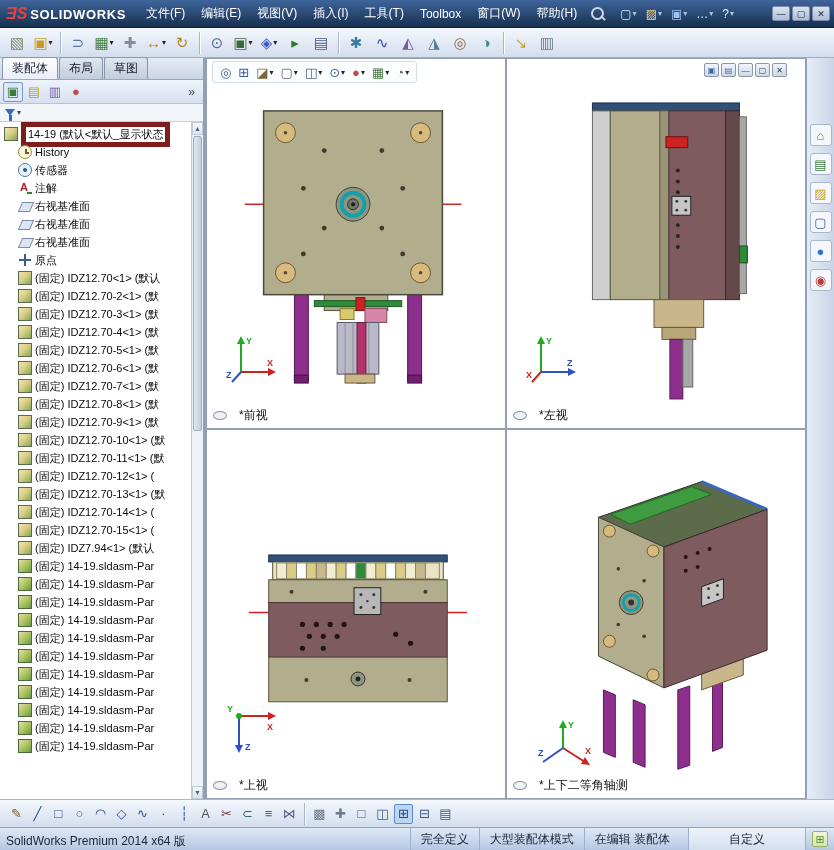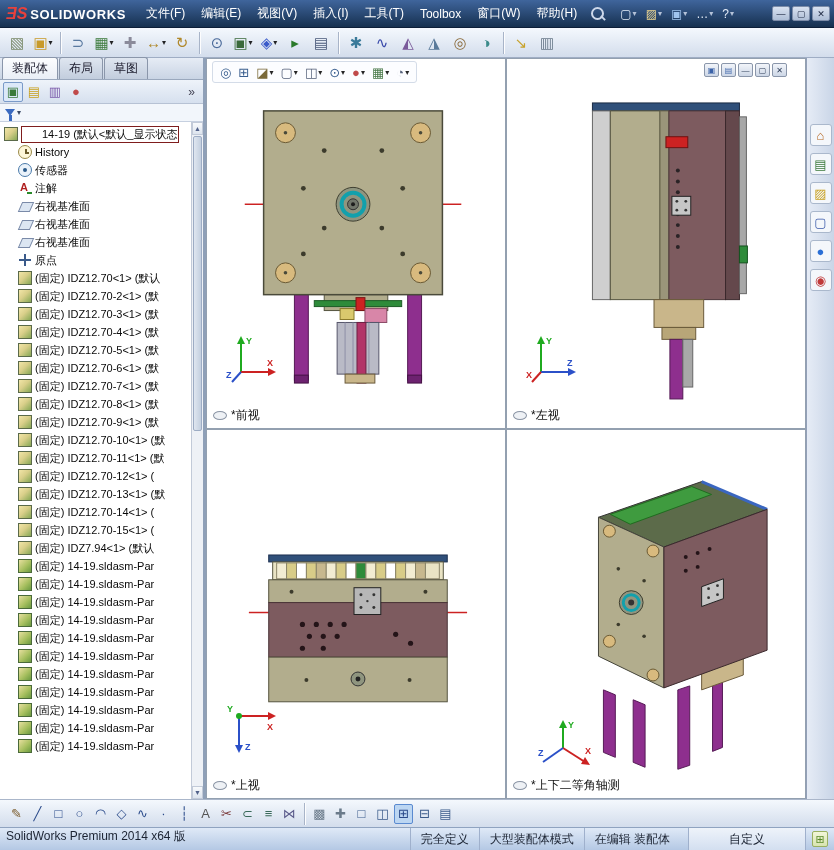--- a/index.html
+++ b/index.html
@@ -46,21 +46,21 @@
   .filter-row{height:18px;display:flex;align-items:center;background:#f2f6fb;border-bottom:1px solid #c6d0e0;padding:0 5px;gap:3px}
   .filter-btn{display:flex;align-items:center;gap:2px}
   .funnel{width:0;height:0;border-left:5px solid transparent;border-right:5px solid transparent;border-top:7px solid #3a6ac0;position:relative}
   .funnel::after{content:"";position:absolute;left:-1.5px;top:-1px;width:3px;height:6px;background:#3a6ac0}
   .filter-caret{font-size:8px;color:#3a4a66}
 
   .tree{flex:1;position:relative;background:#fff;overflow:hidden;padding-top:3px}
   .trow{display:flex;align-items:center;height:18px;padding-left:4px;font-size:11px;color:#0a0a0a;white-space:nowrap}
   .trow.ind{padding-left:18px}
   .tlabel{overflow:hidden;max-width:158px}
-  .trow.boxed .tlabel{border:1px solid #7f1d1d;padding:0 20px}
+  .trow.boxed .tlabel{border:5px solid #7f1d1d;padding:0 2px}
 
   .ticon{width:14px;height:14px;margin-right:3px;position:relative;flex:none}
   .ticon[data-icon="assembly-root"],.ticon[data-icon="component"]{background:linear-gradient(135deg,#f2e6a8 0%,#d9cf8a 45%,#86a855 100%);border:1px solid #5a6a4a}
   .ticon[data-icon="subassembly"]{background:linear-gradient(135deg,#e8e0a0 0%,#a8c060 55%,#6a9a40 100%);border:1px solid #4a6a3a}
   .ticon[data-icon="history"]{border-radius:50%;background:#fdf6d8;border:1px solid #9a8a4a}
   .ticon[data-icon="history"]::before{content:"";position:absolute;left:6px;top:3px;width:2px;height:5px;background:#6a5a2a}
   .ticon[data-icon="history"]::after{content:"";position:absolute;left:6px;top:6px;width:4px;height:2px;background:#6a5a2a}
   .ticon[data-icon="sensors"]{border-radius:50%;background:#eaf2fa;border:1px solid #4a7aaa}
   .ticon[data-icon="sensors"]::before{content:"";position:absolute;left:4px;top:4px;width:4px;height:4px;border-radius:50%;background:#2a5a8a}
   .ticon[data-icon="annotations"]::before{content:"A";position:absolute;left:2px;top:0;font:bold 11px "Liberation Sans",sans-serif;color:#b02020}
@@ -79,21 +79,21 @@
   .viewport-area{position:absolute;top:58px;left:206px;right:28px;bottom:51px;background:#fff}
   .vq{position:absolute;border:1px solid #93a0b0;overflow:hidden;background:var(--viewport_bg,#fff)}
   #vq-front{left:0;top:0;width:300px;height:371px}
   #vq-left{left:300px;top:0;right:0;height:371px}
   #vq-top{left:0;top:371px;width:300px;bottom:0}
   #vq-iso{left:300px;top:371px;right:0;bottom:0}
   .draw{position:absolute;inset:0;width:100%;height:100%}
   .fk{fill:var(--khaki,#b2ad8d)} .fm{fill:var(--maroon,#7d5b5f)} .fp{fill:var(--purple,#8e2f8e)}
   .ftan{fill:var(--bolt_tan,#d8ba7e)} .fgreen{fill:var(--green,#2e8b3a)} .fred{fill:var(--red,#cc2222)}
   .fnavy{fill:var(--navy,#30507a)} .st{stroke:var(--teal,#12a0ac)} .sred{stroke:var(--red,#cc2222);stroke-width:1.5}
-  .vlabel{position:absolute;left:6px;bottom:4px;display:flex;align-items:center;gap:4px;font-size:12px;color:#111}
+  .vlabel{position:absolute;left:6px;bottom:4px;display:flex;align-items:center;gap:12px;font-size:12px;color:#111}
   .oval{width:14px;height:9px;border:1px solid #8a94a4;border-radius:50%;background:#eef1f5;flex:none}
   .triad{position:absolute;left:18px;bottom:42px;width:58px;height:54px}
   #vq-iso .triad{left:30px;bottom:26px}
   .triad text{font:bold 9px "Liberation Sans",sans-serif}
   .headsup{position:absolute;top:3px;left:6px;height:22px;display:flex;align-items:center;gap:1px;padding:0 4px;
     background:rgba(252,253,255,.88);border:1px solid #d4dce8;border-radius:3px}
   .hu-icon{display:inline-flex;align-items:center;justify-content:center;font-size:13px;padding:1px 3px;border-radius:2px}
   .winbtns2{position:absolute;top:5px;left:498px;display:flex;gap:2px}
   .wb{width:15px;height:14px;border:1px solid #8a96aa;border-radius:2px;background:linear-gradient(#f2f5fa,#cdd7e6);
     display:flex;align-items:center;justify-content:center;font-size:8px}
@@ -103,21 +103,21 @@
     border-left:1px solid #93a0b8;display:flex;flex-direction:column;align-items:center;padding-top:66px;gap:7px}
   .tp-icon{width:22px;height:22px;background:#f4f7fb;border:1px solid #aab8cc;border-radius:3px;display:flex;align-items:center;justify-content:center;font-size:13px}
 
   
   .bottombar{position:absolute;left:0;right:0;bottom:23px;height:28px;display:flex;align-items:center;padding:0 6px;
     background:linear-gradient(var(--toolbar_top,#f4f8fd),var(--toolbar_bottom,#d3ddec));border-top:1px solid #aab6ca}
   .smicon{width:19px;height:20px;display:inline-flex;align-items:center;justify-content:center;font-size:13px;margin:0 1px;border-radius:2px;position:relative}
   .smicon.active{background:#bcd6f2;border:1px solid #5a8ad0}
 
   
-  .statusbar{position:absolute;left:0;right:0;bottom:0;height:23px;display:flex;align-items:flex-start;font-size:12px;color:#1c2433;
+  .statusbar{position:absolute;left:0;right:0;bottom:0;height:23px;display:flex;align-items:flex-end;font-size:12px;color:#1c2433;
     background:linear-gradient(var(--statusbar_top,#dfe9f7),var(--statusbar_bottom,#b4c8e4));border-top:1px solid #8fa3c0}
   .sb-left{padding-left:6px;white-space:nowrap}
   .sb-right{margin-left:auto;display:flex;align-items:center;height:100%}
   .sb-seg{padding:0 10px;border-left:1px solid #9fb0cc;height:100%;display:flex;align-items:center;white-space:nowrap}
   .sb-custom{width:118px;margin-left:8px;height:100%;display:flex;align-items:center;justify-content:center;
     background:linear-gradient(#eef3fa,#d3dff0);border-left:1px solid #9fb0cc;border-right:1px solid #9fb0cc}
   .sb-corner{width:16px;height:16px;margin:0 6px;display:flex;align-items:center;justify-content:center;font-size:11px;color:#5a8a2a;
     background:linear-gradient(#f2f6d8,#d8e4b0);border:1px solid #9ab060;border-radius:2px}
 </style>
 </head>

